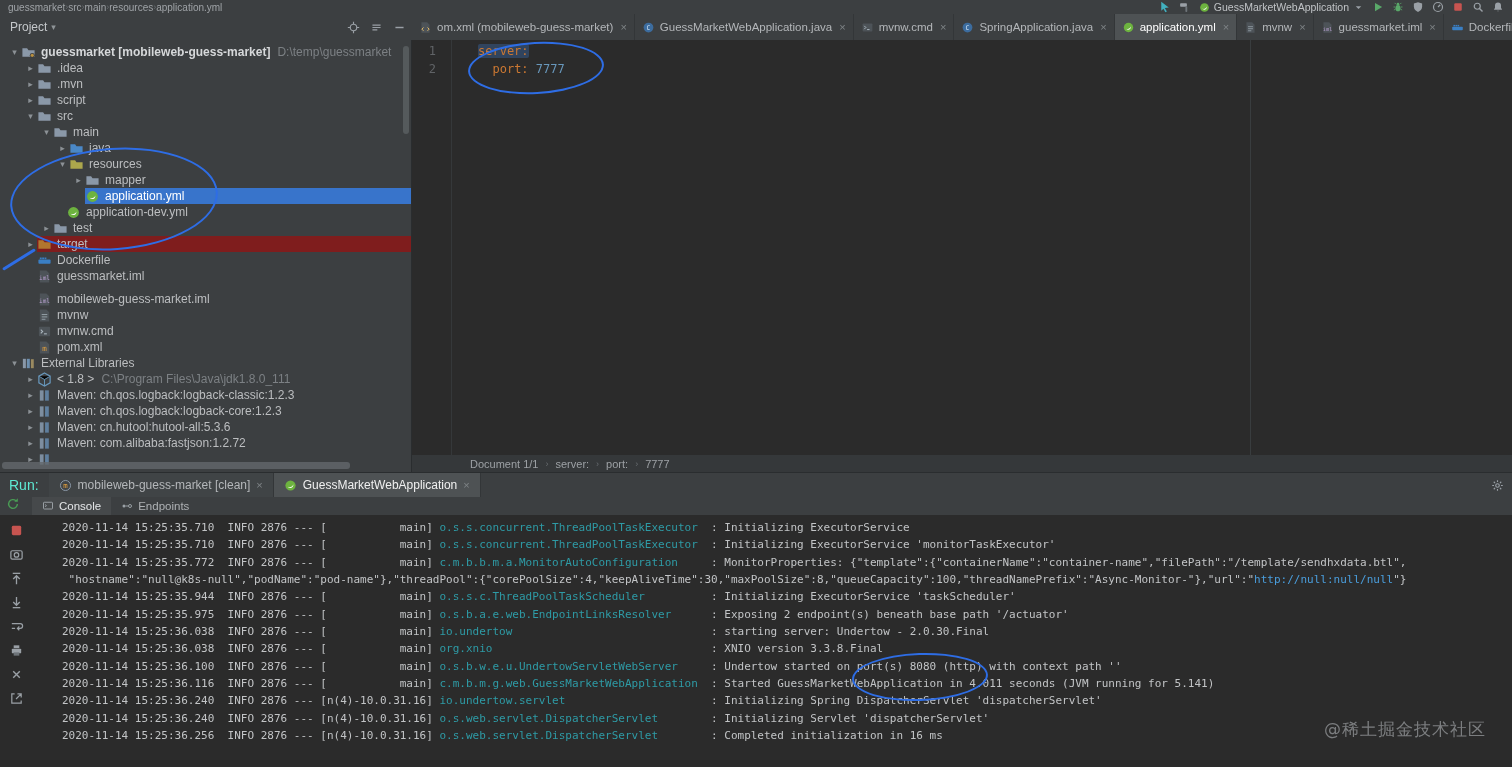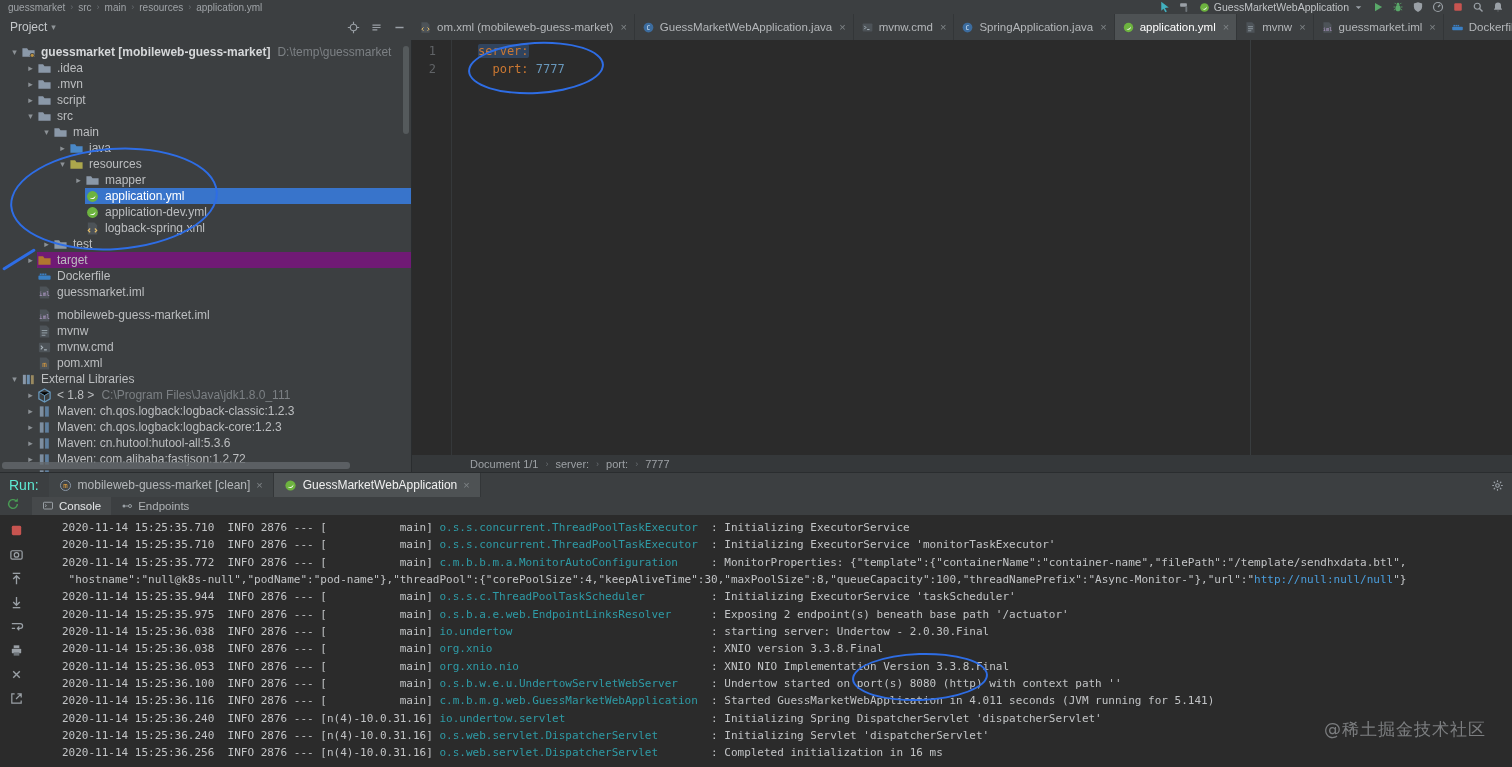--- a/index.html
+++ b/index.html
@@ -6,21 +6,21 @@
   html,body{background:#1e1e1e}
   #app{position:relative;width:1512px;height:767px;overflow:hidden;background:#2b2b2b;
        font-family:"Liberation Sans","DejaVu Sans",sans-serif;color:#bbbbbb;-webkit-font-smoothing:antialiased}
   .mono{font-family:"DejaVu Sans Mono",monospace}
   .icon{display:inline-flex;flex:none;align-items:center;justify-content:center}
   .icon svg{width:100%;height:100%;display:block}
 
   
   .topbar{position:absolute;top:0;left:0;right:0;height:14px;background:#3c3f41;display:flex;
           align-items:center;padding:0 8px;font-size:10px;color:#9fa3a7;z-index:5}
-  .crumbs{display:flex;align-items:center;gap:5px;white-space:nowrap}
+  .crumbs{display:flex;align-items:center;white-space:nowrap}
   .crumb-sep{color:#686d71;font-size:9px}
   .top-actions{margin-left:auto;display:flex;align-items:center;gap:8px}
   .top-actions .icon{width:12px;height:12px}
   .combo{display:flex;align-items:center;gap:4px;color:#c0c3c6;font-size:10.5px}
   .combo .icon{width:11px;height:11px}
 
   
   .rowbar{position:absolute;top:14px;left:0;right:0;height:26px;background:#3c3f41;display:flex;z-index:4}
   .panel-header{width:412px;flex:none;display:flex;align-items:center;padding:0 6px 0 10px;font-size:12px;color:#c4c7ca}
   .ph-caret{color:#8f9498;margin-left:4px;font-size:9px}
@@ -38,21 +38,21 @@
   .project-panel{position:absolute;left:0;top:0;width:412px;height:432px;background:#3c3f41;
                  border-right:1px solid #2a2d2f;overflow:hidden}
   #project-tree{padding-top:4px}
   .trow{display:flex;align-items:center;height:16px;font-size:12px;white-space:nowrap;color:#bcbec0}
   .chev{width:13px;flex:none;font-size:9px;color:#8c9196;text-align:center}
   .rowbody{display:flex;align-items:center;flex:1;min-width:0;height:16px;padding-right:6px}
   .rowbody .icon{width:15px;height:15px;margin-right:5px}
   .tlabel.b{font-weight:bold;color:#d6d8da}
   .tsub{margin-left:7px;color:#7c8084}
   .trow.sel .rowbody{background:#3874cb;color:#fff}
-  .trow.hl .rowbody{background:#701a75}
+  .trow.hl .rowbody{background:#7f1d1d}
   .vscroll{position:absolute;right:2px;top:6px;width:6px;height:88px;background:#63686b;border-radius:3px;opacity:.65}
   .hscroll{position:absolute;left:2px;bottom:3px;height:7px;width:348px;background:#63686b;border-radius:3px;opacity:.8}
 
   .editor{position:absolute;left:412px;top:0;right:0;height:415px;background:#2b2b2b;overflow:hidden}
   .gutter{position:absolute;left:0;top:0;width:40px;bottom:0;border-right:1px solid #35383a;
           padding-top:3px;text-align:right}
   .gut{height:17.5px;line-height:17.5px;font-size:12px;color:#606366;padding-right:15px}
   .code{position:absolute;left:41px;top:0;right:0;bottom:0;padding:3px 0 0 25px}
   .code-line{height:17.5px;line-height:17.5px;font-size:12px;white-space:pre}
   .tok-key{color:#cc7832}
@@ -408,42 +408,30 @@
             <span class="rowbody">
               <span class="icon">
                 <svg viewBox="0 0 16 16">
                   <circle cx="8" cy="8" r="5.8" fill="#6db33f"></circle>
                   <path d="M5 9.4c2.4.9 5 .2 6.1-2.6.2 3.6-3.7 5.4-6.1 2.6z" fill="#fff"></path>
                 </svg>
               </span>
               <span class="tlabel">application.yml</span>
             </span>
           </div>
-          <div class="trow" style="padding-left: 72px;">
+          <div class="trow" style="padding-left: 45px; margin-left: 8px;">
             <span class="chev"></span>
             <span class="rowbody">
               <span class="icon">
                 <svg viewBox="0 0 16 16">
                   <circle cx="8" cy="8" r="5.8" fill="#6db33f"></circle>
                   <path d="M5 9.4c2.4.9 5 .2 6.1-2.6.2 3.6-3.7 5.4-6.1 2.6z" fill="#fff"></path>
                 </svg>
               </span>
               <span class="tlabel">application-dev.yml</span>
-            </span>
-          </div>
-          <div class="trow" style="padding-left: 72px;">
-            <span class="chev"></span>
-            <span class="rowbody">
-              <span class="icon">
-                <svg viewBox="0 0 16 16">
-                  <path d="M3 1.5h7l3 3v10H3z" fill="#4d5358"></path>
-                  <path d="M5.5 8l-2 2 2 2M10.5 8l2 2-2 2" stroke="#e8bf6a" stroke-width="1.2" fill="none"></path>
-                </svg>
-              </span>
-              <span class="tlabel">logback-spring.xml</span>
             </span>
           </div>
           <div class="trow" style="padding-left: 40px;">
             <span class="chev">▸</span>
             <span class="rowbody">
               <span class="icon">
                 <svg viewBox="0 0 16 16">
                   <path d="M1.5 3.5h5l1.5 2h6.5v7h-13z" fill="#8a98a8"></path>
                 </svg>
               </span>
@@ -765,21 +753,20 @@
       </div>
     <div class="log mono" id="console-log">
         <div class="log-line"><span>2020-11-14 15:25:35.710  INFO 2876 --- [           main] </span><span class="log-logger">o.s.s.concurrent.ThreadPoolTaskExecutor</span><span> : Initializing ExecutorService</span></div>
         <div class="log-line"><span>2020-11-14 15:25:35.710  INFO 2876 --- [           main] </span><span class="log-logger">o.s.s.concurrent.ThreadPoolTaskExecutor</span><span> : Initializing ExecutorService 'monitorTaskExecutor'</span></div>
         <div class="log-line"><span>2020-11-14 15:25:35.772  INFO 2876 --- [           main] </span><span class="log-logger">c.m.b.b.m.a.MonitorAutoConfiguration</span><span> : MonitorProperties: {"template":{"containerName":"container-name","filePath":"/template/sendhxdata.btl",</span></div>
         <div class="log-line"><span> "hostname":"null@k8s-null","podName":"pod-name"},"threadPool":{"corePoolSize":4,"keepAliveTime":30,"maxPoolSize":8,"queueCapacity":100,"threadNamePrefix":"Async-Monitor-"},"url":"</span><span class="log-link">http://null:null/null</span><span>"}</span></div>
         <div class="log-line"><span>2020-11-14 15:25:35.944  INFO 2876 --- [           main] </span><span class="log-logger">o.s.s.c.ThreadPoolTaskScheduler</span><span> : Initializing ExecutorService 'taskScheduler'</span></div>
         <div class="log-line"><span>2020-11-14 15:25:35.975  INFO 2876 --- [           main] </span><span class="log-logger">o.s.b.a.e.web.EndpointLinksResolver</span><span> : Exposing 2 endpoint(s) beneath base path '/actuator'</span></div>
         <div class="log-line"><span>2020-11-14 15:25:36.038  INFO 2876 --- [           main] </span><span class="log-logger">io.undertow</span><span> : starting server: Undertow - 2.0.30.Final</span></div>
         <div class="log-line"><span>2020-11-14 15:25:36.038  INFO 2876 --- [           main] </span><span class="log-logger">org.xnio</span><span> : XNIO version 3.3.8.Final</span></div>
-        <div class="log-line"><span>2020-11-14 15:25:36.053  INFO 2876 --- [           main] </span><span class="log-logger">org.xnio.nio</span><span> : XNIO NIO Implementation Version 3.3.8.Final</span></div>
         <div class="log-line"><span>2020-11-14 15:25:36.100  INFO 2876 --- [           main] </span><span class="log-logger">o.s.b.w.e.u.UndertowServletWebServer</span><span> : Undertow started on port(s) 8080 (http) with context path ''</span></div>
         <div class="log-line"><span>2020-11-14 15:25:36.116  INFO 2876 --- [           main] </span><span class="log-logger">c.m.b.m.g.web.GuessMarketWebApplication</span><span> : Started GuessMarketWebApplication in 4.011 seconds (JVM running for 5.141)</span></div>
         <div class="log-line"><span>2020-11-14 15:25:36.240  INFO 2876 --- [n(4)-10.0.31.16] </span><span class="log-logger">io.undertow.servlet</span><span> : Initializing Spring DispatcherServlet 'dispatcherServlet'</span></div>
         <div class="log-line"><span>2020-11-14 15:25:36.240  INFO 2876 --- [n(4)-10.0.31.16] </span><span class="log-logger">o.s.web.servlet.DispatcherServlet</span><span> : Initializing Servlet 'dispatcherServlet'</span></div>
         <div class="log-line"><span>2020-11-14 15:25:36.256  INFO 2876 --- [n(4)-10.0.31.16] </span><span class="log-logger">o.s.web.servlet.DispatcherServlet</span><span> : Completed initialization in 16 ms</span></div>
       </div>
     <div class="anno anno-8080"></div>
     <div class="watermark">@稀土掘金技术社区</div>
   </div>
 

